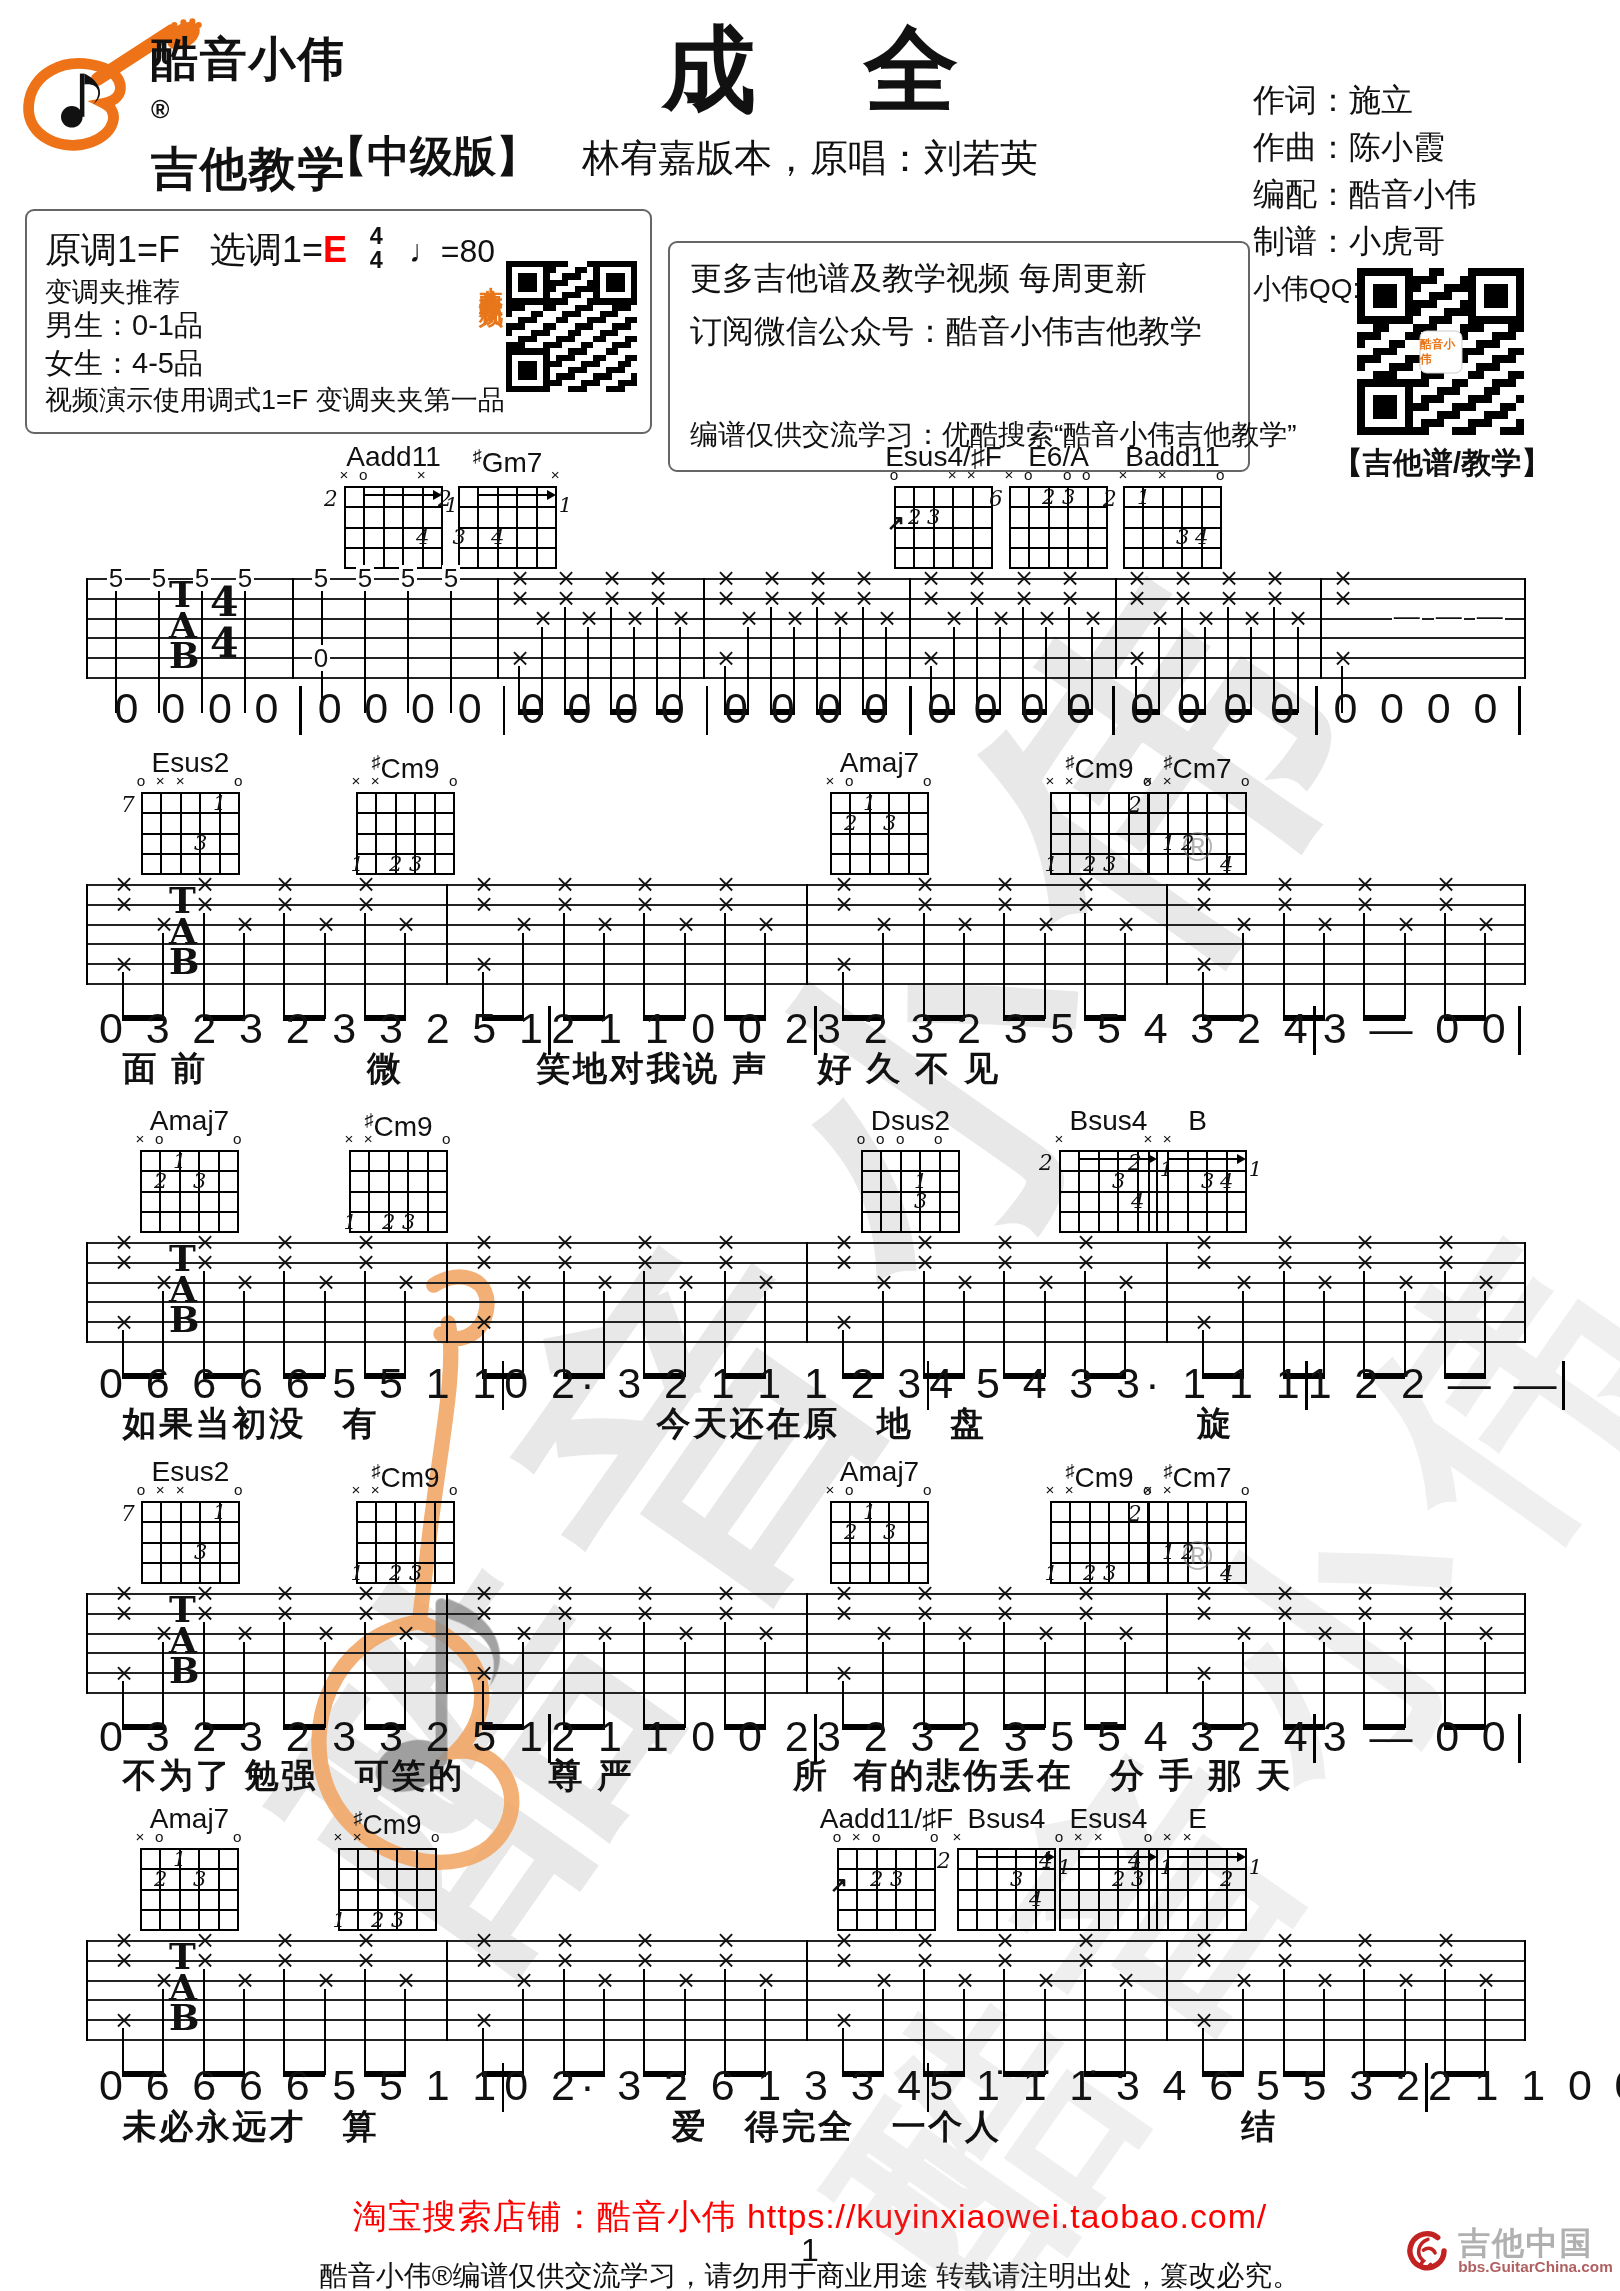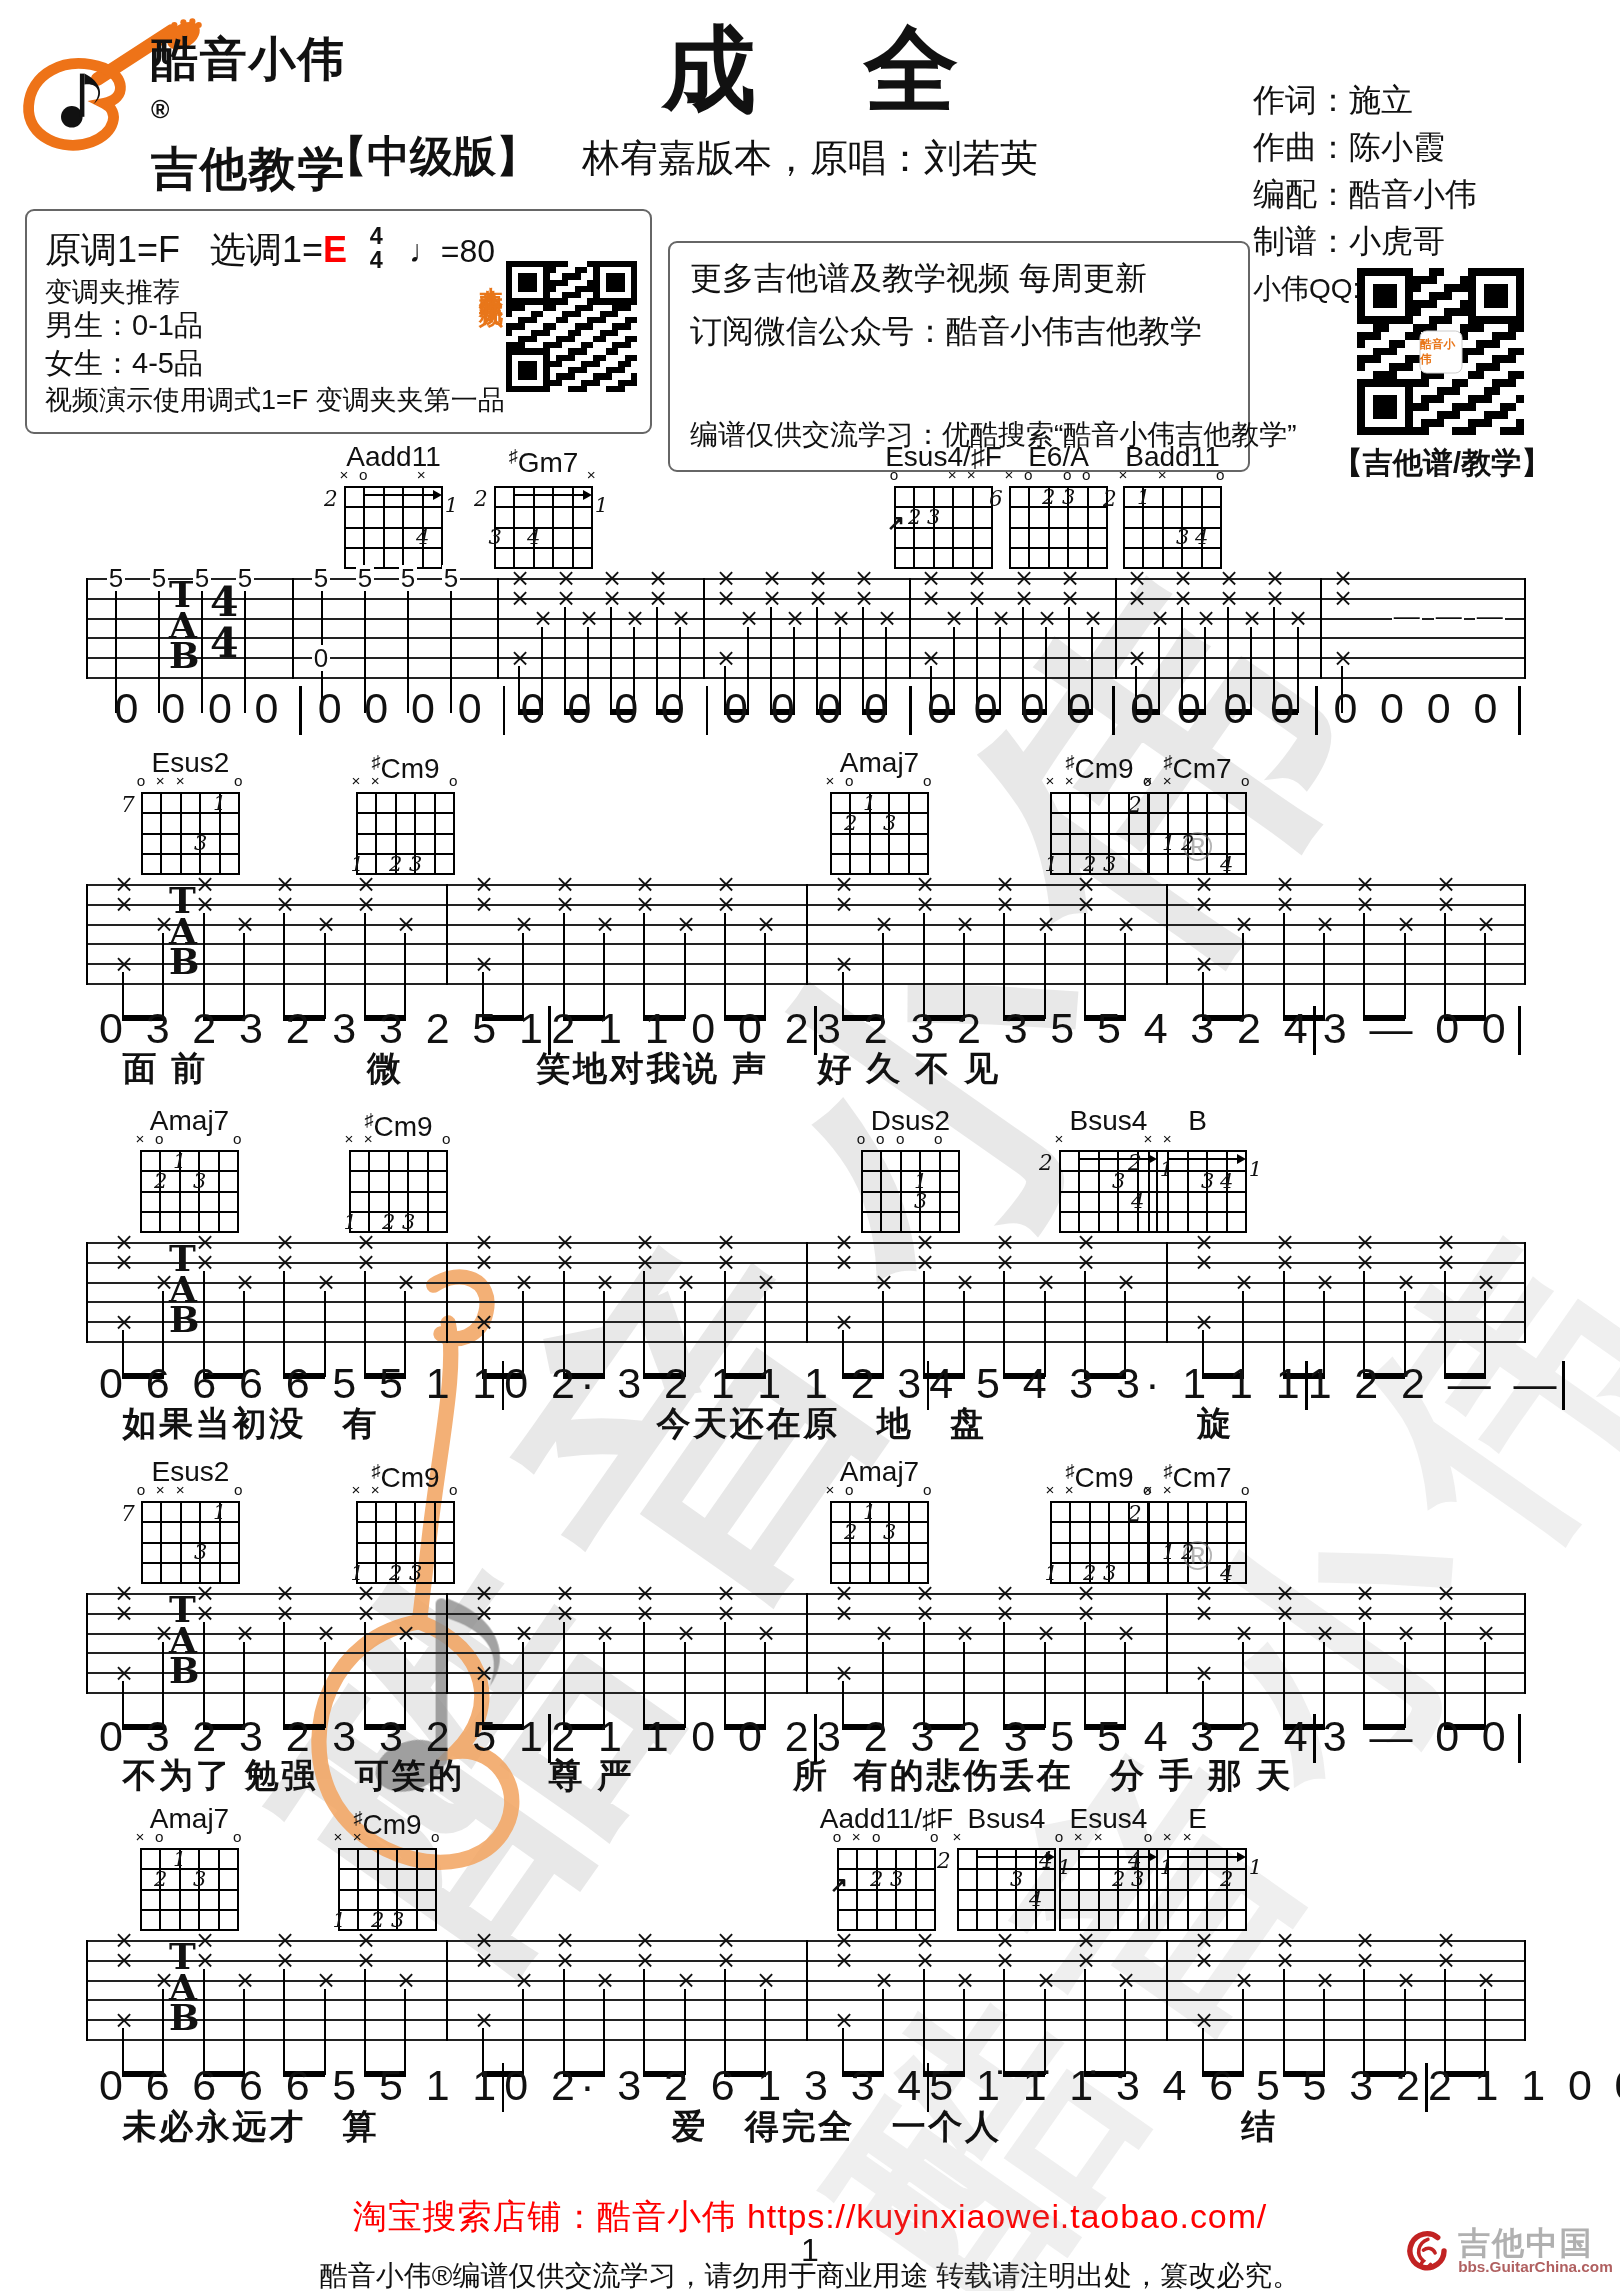--- a/index.html
+++ b/index.html
@@ -1075,21 +1075,21 @@
           <span class="cmark" style="left: -6.3px;">×</span>
           <span class="cmark" style="left: 13px;">o</span>
           <span class="cmark" style="left: 71px;">×</span>
           <span class="cleft">2</span>
           <div class="carrow">
             <span class="carrlab">1</span>
           </div>
           <span class="cfing" style="top: 41px; left: 72px;">4</span>
         </div>
       </div>
-      <div class="chord" style="left: 476px; top: 441px;">
+      <div class="chord" style="left: 440px; top: 441px;">
         <div class="cname"><span class="shp">♯</span>Gm7</div>
         <div class="cgrid">
           <div class="cv" style="left: 0px;"></div>
           <div class="cv" style="left: 19.4px;"></div>
           <div class="cv" style="left: 39px;"></div>
           <div class="cv" style="left: 58px;"></div>
           <div class="cv" style="left: 78px;"></div>
           <div class="cv" style="left: 97px;"></div>
           <div class="ch" style="top: 0px;"></div>
           <div class="ch" style="top: 20px;"></div>

